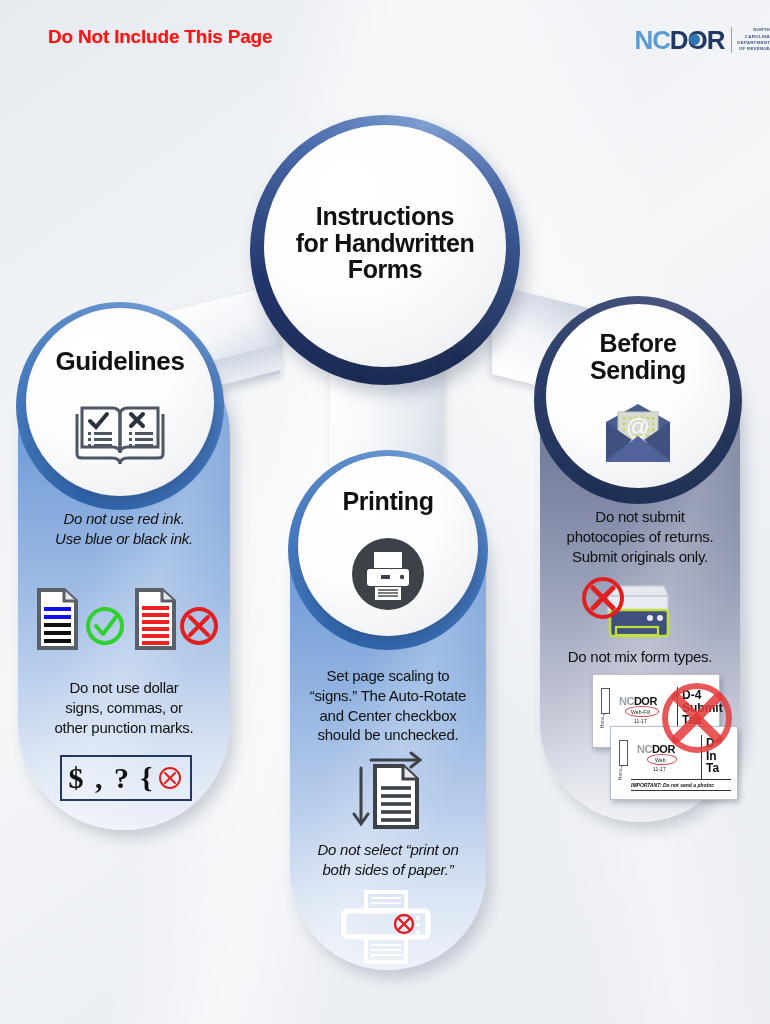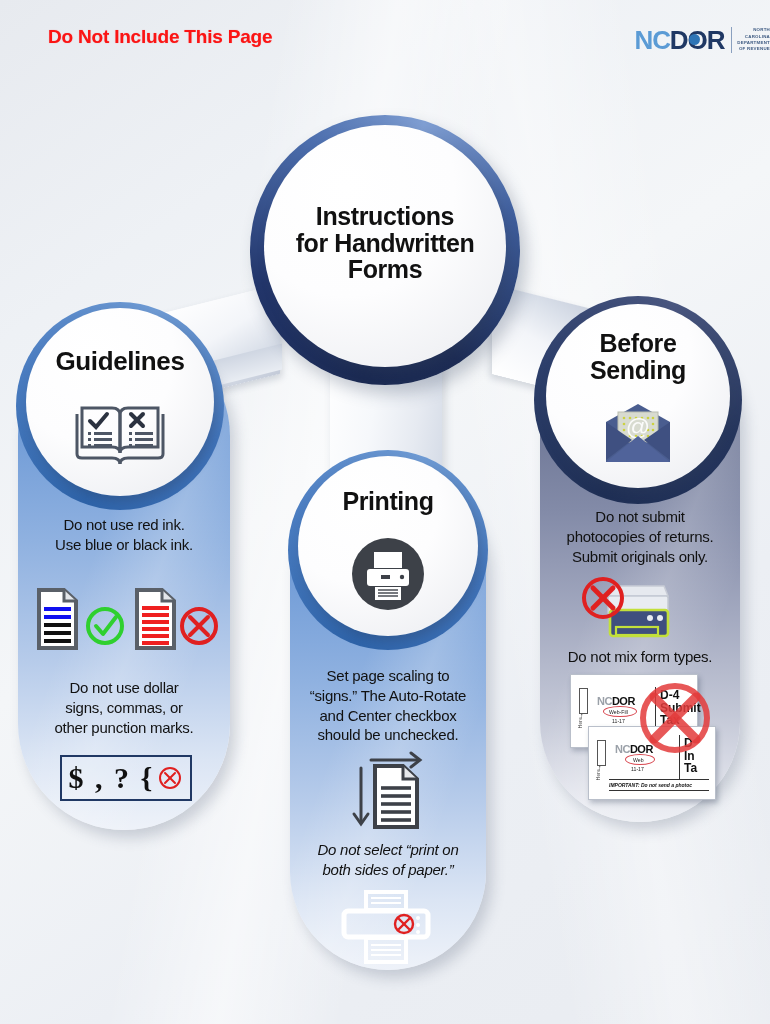--- a/index.html
+++ b/index.html
@@ -162,21 +162,21 @@
             <rect x="61" y="38" width="18" height="3"></rect>
           <rect x="55" y="44" width="3" height="3"></rect>
             <rect x="61" y="44" width="18" height="3"></rect>
           <rect x="55" y="50" width="3" height="3"></rect>
             <rect x="61" y="50" width="18" height="3"></rect>
         </g>
       </svg>
     </div>
   </div>
 
-  <div class="body-txt" style="top:185px;">
+  <div class="body-txt" style="top:179px;font-style:italic;">
     <div>Do not use red ink.</div>
     <div>Use blue or black ink.</div>
   </div>
 
   <div class="icon-wrap" style="left:15px;top:256px;width:185px;height:66px;">
     <svg width="185" height="66" viewBox="0 0 185 66">
 
       <g>
         <path d="M6 4 h25 l12 11 v47 h-37 z" fill="#ffffff" stroke="#5a6068" stroke-width="4"></path>
         <path d="M31 4 v11 h12" fill="#e3e6ea" stroke="#5a6068" stroke-width="3"></path>
@@ -375,21 +375,21 @@
         </g>
       <rect x="46" y="57" width="42" height="8" fill="none" stroke="#c3e03a" stroke-width="2.2"></rect>
       <circle cx="33" cy="28" r="19" fill="none" stroke="#e02020" stroke-width="4"></circle>
       <line x1="23" y1="18" x2="43" y2="38" stroke="#e02020" stroke-width="5" stroke-linecap="round"></line>
       <line x1="43" y1="18" x2="23" y2="38" stroke="#e02020" stroke-width="5" stroke-linecap="round"></line>
     </svg>
   </div>
 
   <div class="body-txt" style="top:325px;">Do not mix form types.</div>
 
-  <div style="position:absolute;left:4px;top:352px;width:185px;height:140px;">
+  <div style="position:absolute;left:26px;top:352px;width:185px;height:140px;">
 
     <div class="mini-form" style="left:26px;top:0;width:126px;height:72px;">
       <div class="mf-tab" style="left:8px;top:13px;width:7px;height:24px;"></div>
       <div class="mf-here" style="left:7px;top:42px;">Here</div>
       <div style="position:absolute;left:9px;top:37px;font-size:7px;line-height:1;color:#111;">↑</div>
       <div class="mf-ncdor" style="position:absolute;left:26px;top:20px;">
         <span class="mf-nc">NC</span><span class="mf-dor">DOR</span>
       </div>
       <div class="mf-small" style="position:absolute;left:38px;top:34px;">Web-Fill</div>
       <div class="mf-oval" style="left:32px;top:31px;width:32px;height:9px;"></div>

